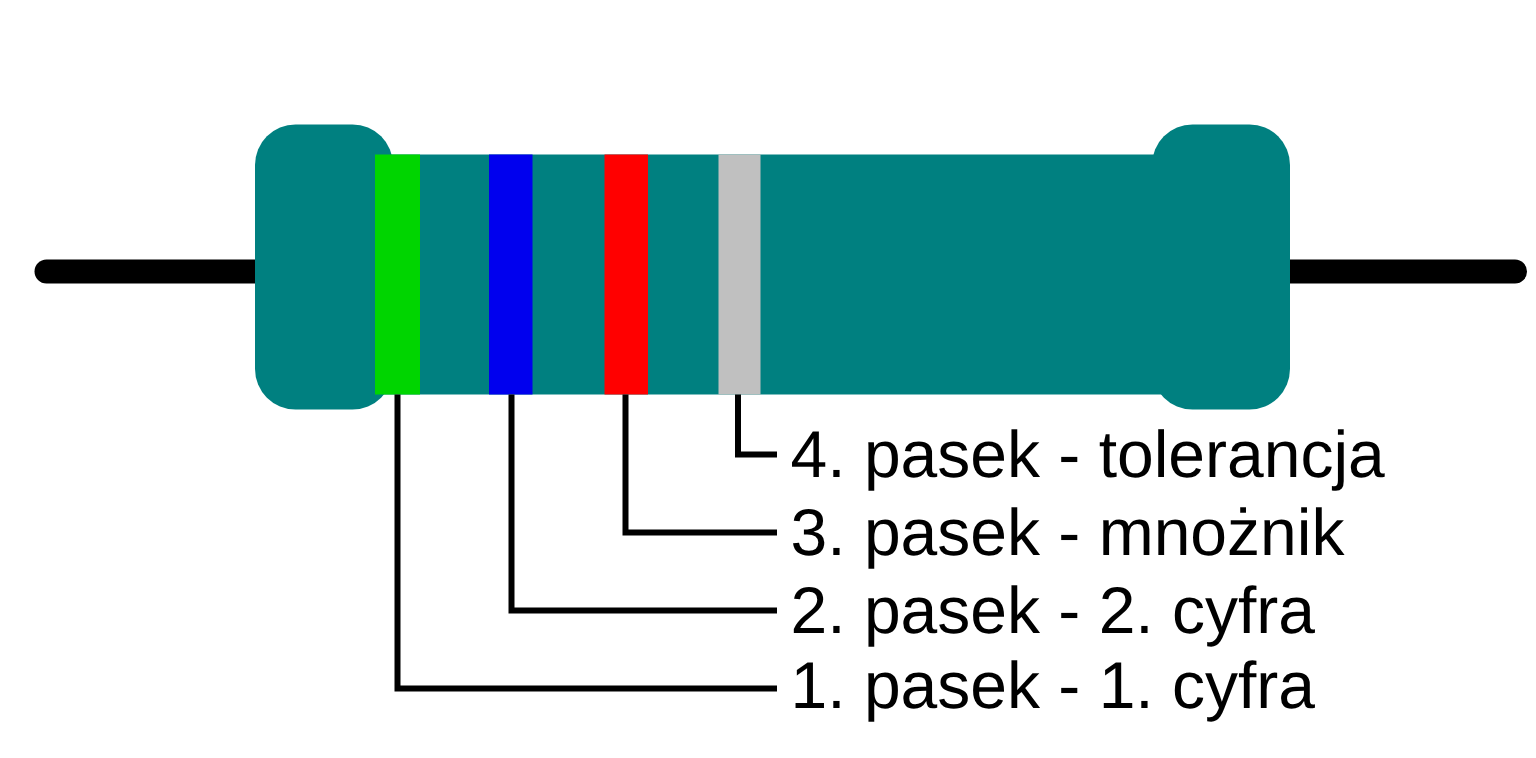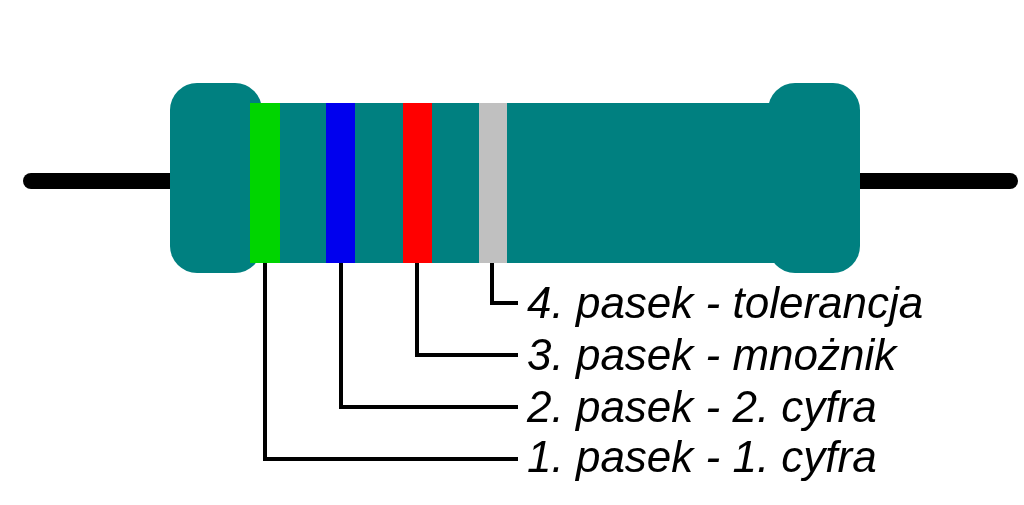--- a/index.html
+++ b/index.html
@@ -7,21 +7,20 @@
     padding: 0;
     background: #ffffff;
     font-family: "Liberation Sans", sans-serif;
   }
   .stage {
     position: relative;
     width: 1024px;
     height: 505px;
     background: #ffffff;
     overflow: hidden;
-    font-style: italic;
   }
   svg { display: block; }
   .label-text {
     font-family: "Liberation Sans", sans-serif;
     font-size: 44px;
   }
 </style>
 </head>
 <body>
 

